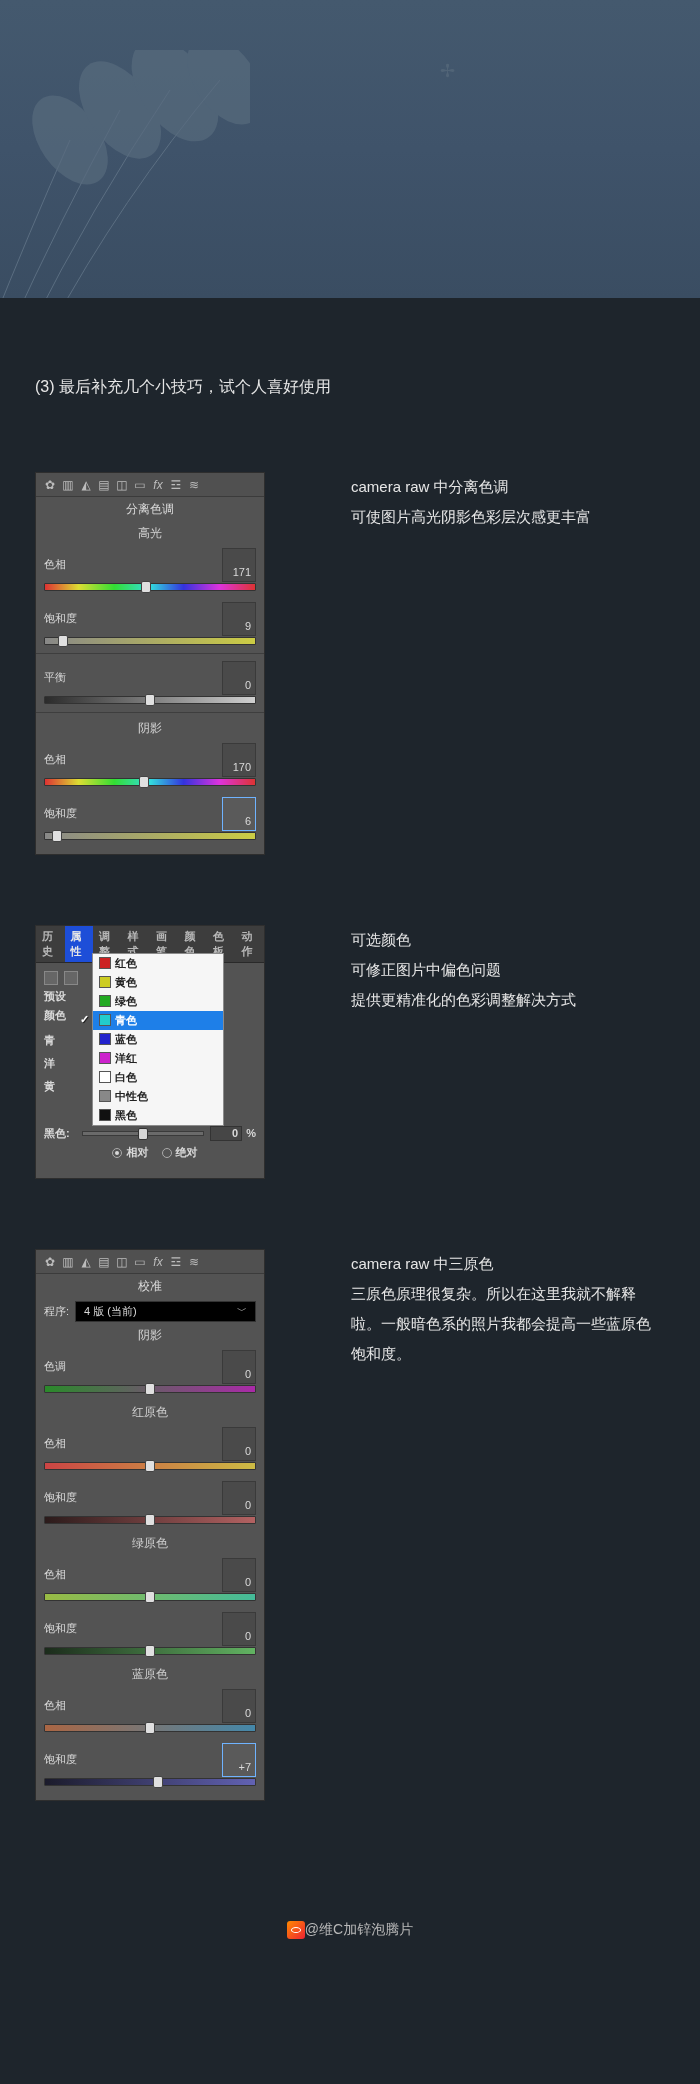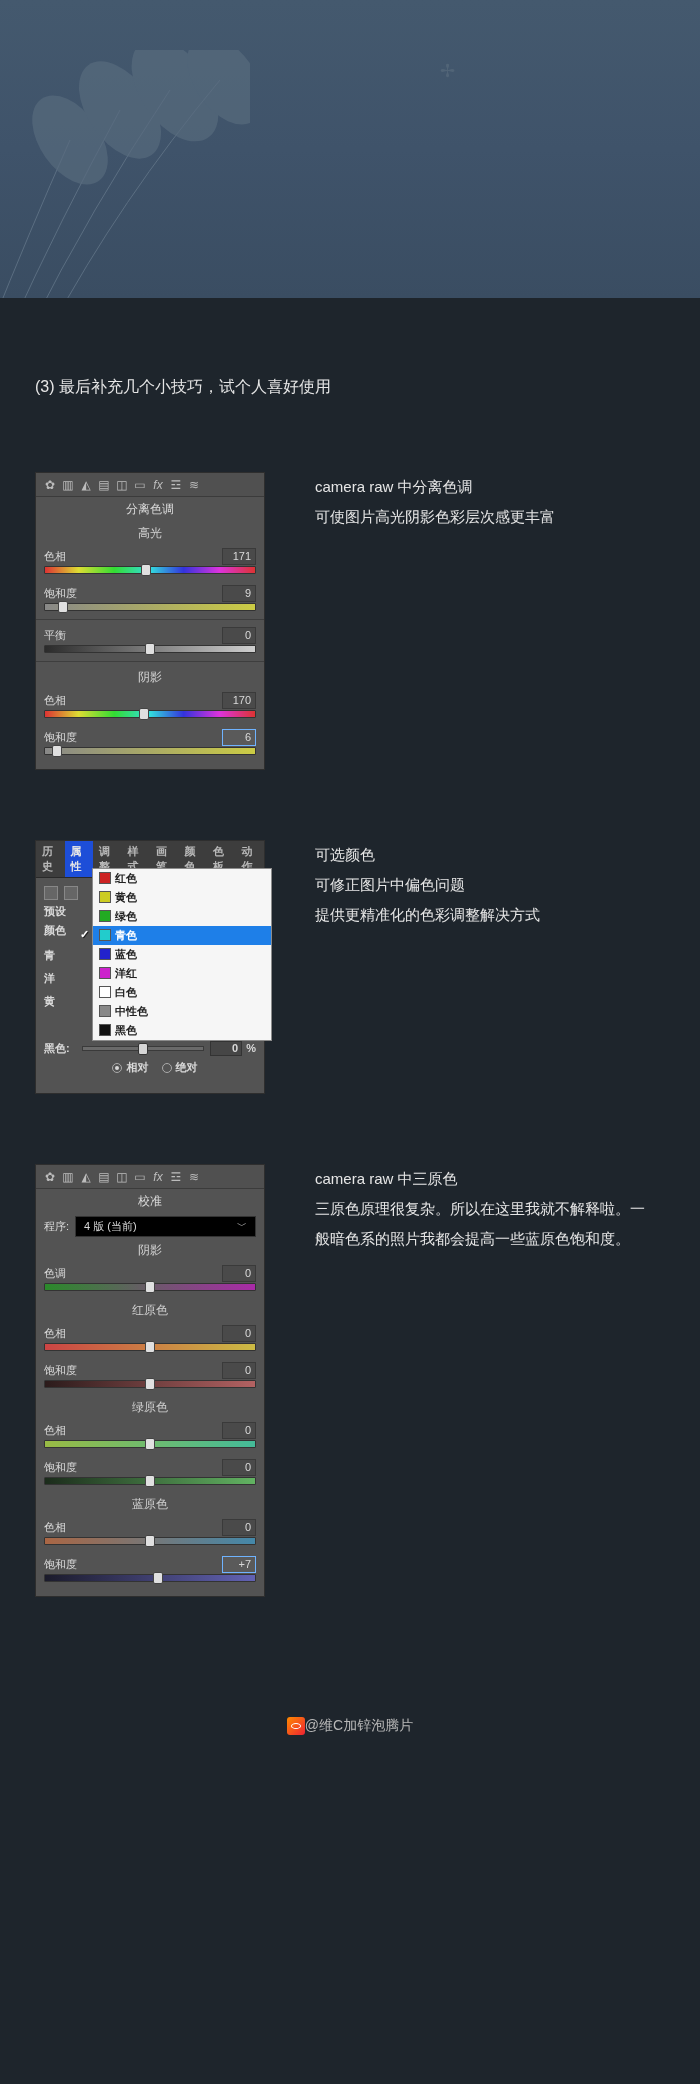--- a/index.html
+++ b/index.html
@@ -20,42 +20,42 @@
   .grass { position:absolute; opacity:0.85; }
   .bird {
     position:absolute; top:60px; left:440px;
     color:#586b7c; font-size:18px; opacity:0.7;
   }
   .content { padding: 75px 45px 40px 35px; }
   .intro { font-size: 16px; line-height:1.8; margin-bottom: 70px; }
 
   .section { display:flex; align-items:flex-start; margin-bottom:70px; }
   .panel-col { width: 230px; flex:0 0 230px; }
-  .desc-col { flex:1 1 auto; padding-left: 50px; font-size:15px; line-height:2.0; }
+  .desc-col { flex:1 1 auto; padding-left: 40px; font-size:15px; line-height:2.0;margin-left:46px; }
 
   
   .ps-panel {
     background:#535353;
     border:1px solid #2e2e2e;
     color:#d9d9d9;
     font-size:12px;
   }
   .iconbar { display:flex; gap:2px; padding:5px 6px 4px 6px; background:#505050; border-bottom:1px solid #3b3b3b; }
   .iconbar span { width:16px; height:14px; display:flex; align-items:center; justify-content:center; color:#bcbcbc; font-size:12px;}
   .panel-title { text-align:center; padding:4px 0; font-size:12px; }
   .sub-title {
     text-align:center; font-size:12px; padding:3px 0; color:#d0d0d0;
   }
   .row {
     display:flex; align-items:center; padding:3px 8px 1px 8px;gap:8px;
   }
   .row .lbl { width:40px; flex:0 0 40px; font-size:11px; }
   .row .valbox {
     width:34px; height:17px; background:#4a4a4a; border:1px solid #3a3a3a;
-    text-align:right; padding:0 4px; font-size:11px; line-height:15px;
+    text-align:right; padding:16px 4px; font-size:11px; line-height:15px;
   }
   .row .valbox.selected { border-color:#6fb3ff; background:#5a5a5a; }
   .row .spacer { flex:1 1 auto; }
   .slider-track {
     position:relative; height:12px; margin:0 8px 4px 8px;
   }
   .gradient-bar {
     height:8px; border:1px solid #333; border-radius:1px;
   }
   .hue-grad { background: linear-gradient(to right,
@@ -70,21 +70,21 @@
     position:absolute; top:-2px; width:10px; height:12px;
     background:#e0e0e0; border:1px solid #444; border-radius:2px;
     transform:translateX(-50%);
   }
   .hr { height:1px; background:#3e3e3e; margin:4px 0;}
   
   .tabs { display:flex; background:#3d3d3d; border-bottom:1px solid #292929;}
   .tabs span { padding:3px 6px; font-size:11px; color:#b8b8b8; }
   .tabs span.active { background:#1d4ed8; color:#e6e6e6; }
   .color-list {
-    position:absolute; left:56px; top:27px; width:180px;
+    position:absolute; left:56px; top:27px; width:132px;
     background:#f6f6f6; border:1px solid #8c8c8c; color:#222;
     font-size:11px; z-index:2;
   }
   .color-list .opt { display:flex; align-items:center; padding:2px 6px 2px 22px; position:relative;}
   .color-list .opt .sw {
     position:absolute; left:6px; width:12px; height:12px; border:1px solid #555;
   }
   .color-list .opt.selected { background:#1e7fe8; color:#fff; }
   .color-list .opt.selected::before {
     content:"✓"; position:absolute; left:-12px; color:#222; left:-12px;

